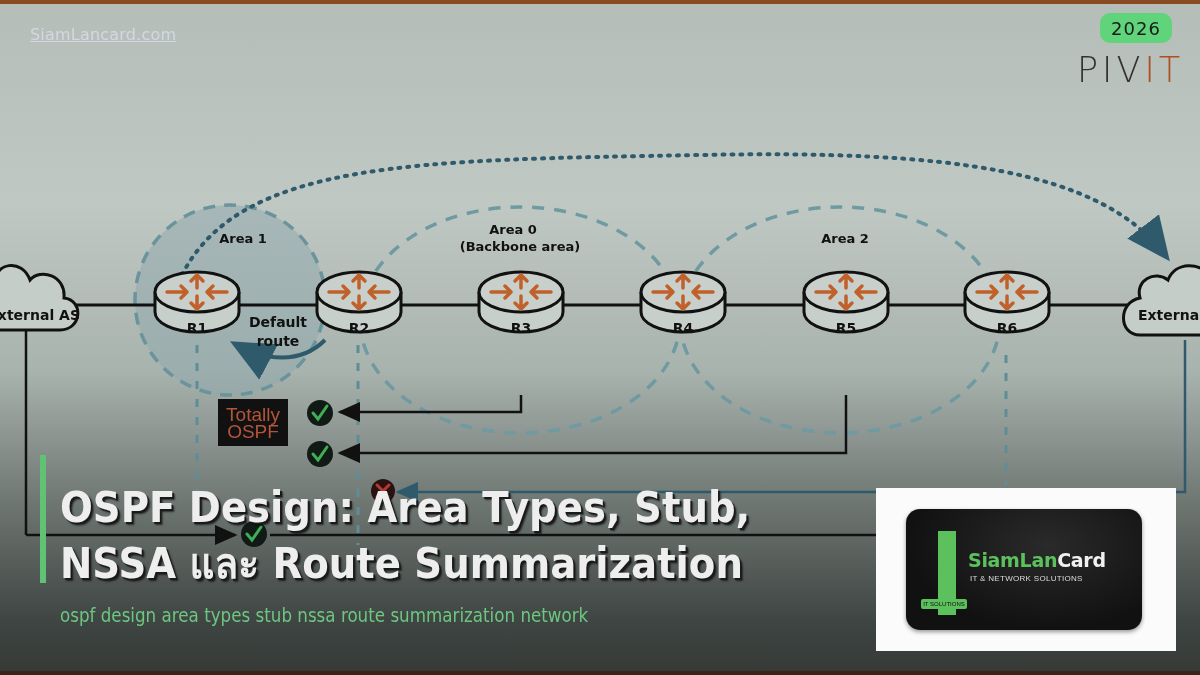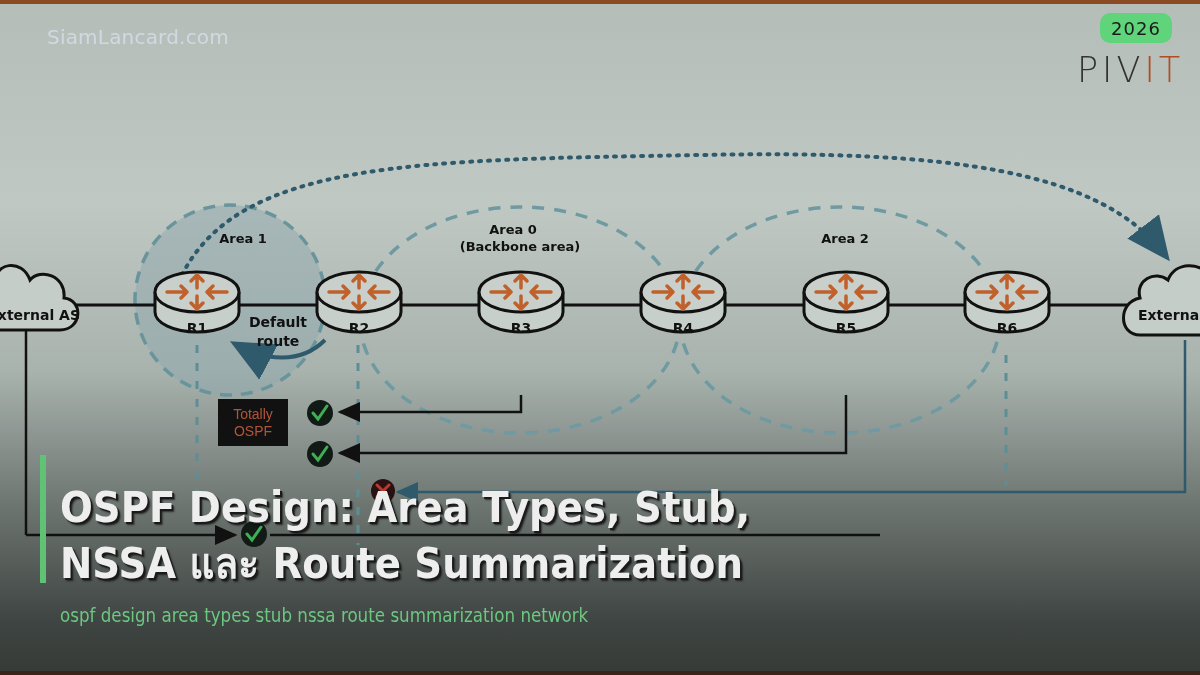--- a/index.html
+++ b/index.html
@@ -5,39 +5,39 @@
   html, body { margin:0; padding:0; }
   body { width:1200px; height:675px; overflow:hidden; position:relative; font-family:"DejaVu Sans", sans-serif; }
   .frame {
     position:absolute; left:0; top:0; width:1200px; height:675px;
     background: linear-gradient(180deg, #b5bdb8 0%, #c0c8c3 30%, #a9b3ae 55%, #6d7571 75%, #3f4542 92%, #353a37 100%);
     overflow:hidden;
   }
   .topbar { position:absolute; left:0; top:0; width:1200px; height:4px; background:#8a4a22; }
   .bottombar { position:absolute; left:0; bottom:0; width:1200px; height:4px; background:#3a2318; }
   .watermark {
-    position:absolute; left:47px; top:25px; font-family:"DejaVu Sans", sans-serif;
-    font-size:20px; color:#d6dbe6; opacity:0.9; letter-spacing:0.2px;
+    position:absolute; left:30px; top:25px; font-family:"DejaVu Sans", sans-serif;
+    font-size:16px; color:#d6dbe6; opacity:0.9; letter-spacing:0.2px;text-decoration:underline;
   }
   .year-badge {
     position:absolute; left:1100px; top:13px; width:72px; height:30px; background:#5fd47a;
     border-radius:10px; font-family:"DejaVu Sans", sans-serif; font-size:18px; color:#1b1b1b;
     display:flex; align-items:center; justify-content:center; letter-spacing:1px;
   }
   .brand-mark {
     position:absolute; left:1077px; top:50px; font-family:"DejaVu Sans", sans-serif;
     font-size:35px; font-weight:300; letter-spacing:4px; color:#333;
   }
   .brand-mark .accent { color:#b04e23; }
   svg.diagram { position:absolute; left:0; top:0; }
   .node-label { font-family:"DejaVu Sans", sans-serif; font-weight:bold; font-size:14px; fill:#111; }
   .area-label { font-family:"DejaVu Sans", sans-serif; font-weight:bold; font-size:13px; fill:#111; }
   .nssa-box {
     position:absolute; left:218px; top:399px; width:70px; height:47px; background:#111;
-    color:#b3553a; font-family:"Liberation Sans", sans-serif; font-size:14px; text-align:right;
+    color:#b3553a; font-family:"Liberation Sans", sans-serif; font-size:19px; text-align:right;
     line-height:17px; display:flex; align-items:center; justify-content:center; flex-direction:column;
   }
   .title-bar { position:absolute; left:40px; top:455px; width:6px; height:128px; background:#5fc274; }
   .title {
     position:absolute; left:60px; top:480px; font-family:"DejaVu Sans", sans-serif; font-weight:bold;
     font-size:42px; line-height:56px; color:#eeeeee; letter-spacing:0px;
     text-shadow: 2px 2px 0 #1a1a1a, 3px 3px 2px rgba(0,0,0,0.6);
     white-space:nowrap; transform:scaleX(0.92); transform-origin:left top;
   }
   .subtitle {
@@ -184,15 +184,23 @@
     <span>OSPF</span>
   </div>
 
   <div class="title-bar"></div>
   <div class="title">
     <div>OSPF Design: Area Types, Stub,</div>
     <div>NSSA และ Route Summarization</div>
   </div>
   <div class="subtitle">ospf design area types stub nssa route summarization network</div>
 
+  <div class="logo-card">
+    <div class="logo-inner">
+      <div class="logo-pillar"></div>
+      <div class="logo-tag">IT SOLUTIONS</div>
+      <div class="logo-name"><span class="g">SiamLan</span><span class="w">Card</span></div>
+      <div class="logo-sub">IT &amp; NETWORK SOLUTIONS</div>
+    </div>
+  </div>
 
   <div class="bottombar"></div>
 </div>
 
 </body></html>

